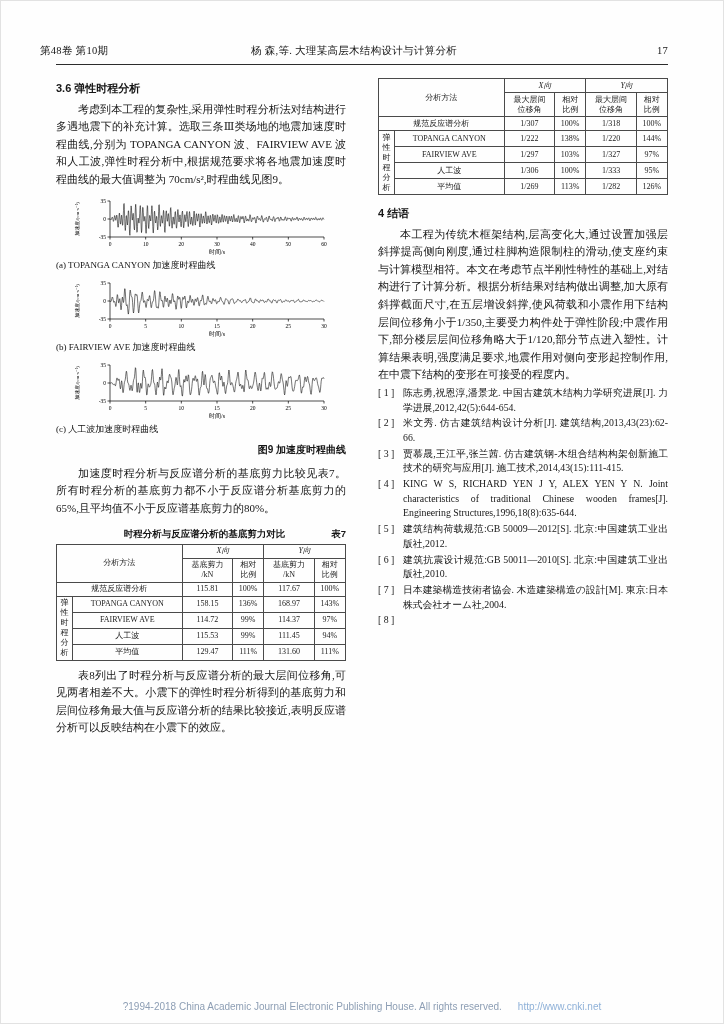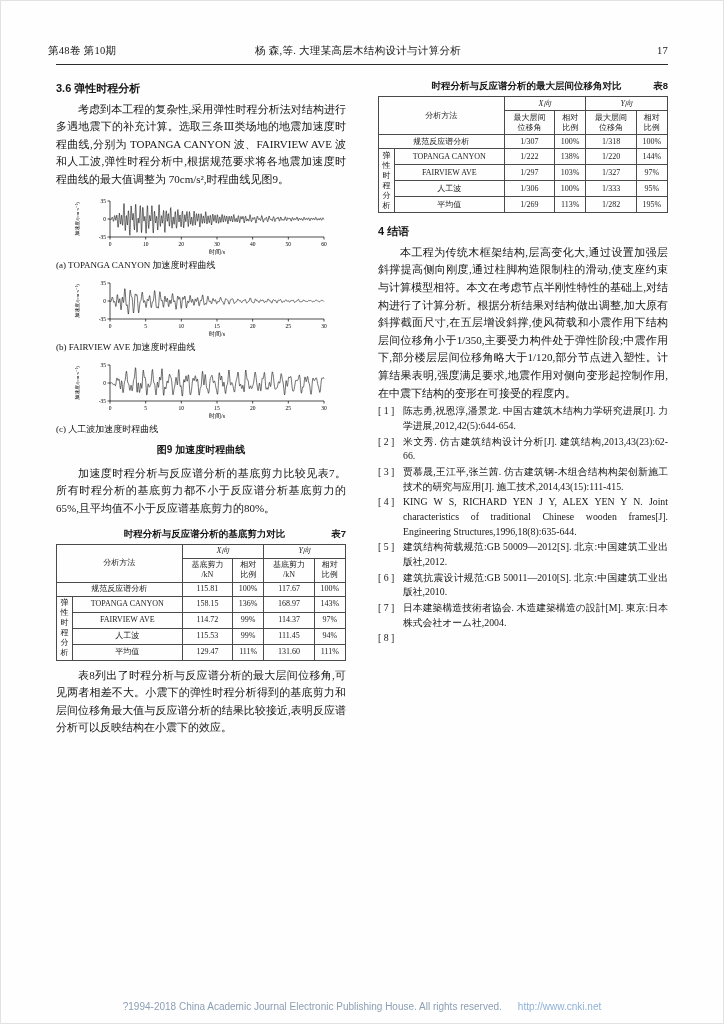--- a/index.html
+++ b/index.html
@@ -3,37 +3,37 @@
 <meta charset="utf-8">
 <style>
   html,body{margin:0;padding:0}
   body{
     width:724px;height:1024px;position:relative;overflow:hidden;
     background:#fefefe;color:#161616;
     font-family:"Liberation Serif","DejaVu Serif",serif;
   }
   .page-frame{position:absolute;inset:0;border:1px solid #e2e2e2}
 
-  .page-header{position:absolute;top:44px;left:48px;right:56px;display:flex;align-items:baseline;font-size:10.5px;letter-spacing:.3px}
+  .page-header{position:absolute;top:44px;left:40px;right:56px;display:flex;align-items:baseline;font-size:10.5px;letter-spacing:.3px}
   .ph-left{width:150px}
   .ph-center{flex:1;text-align:center}
   .ph-right{width:150px;text-align:right}
   .header-rule{position:absolute;top:64px;left:56px;right:56px;border-top:1.5px solid #2c2c2c}
 
   .columns{position:absolute;top:78px;left:56px;right:56px;display:flex;gap:32px}
   .col{width:294px;font-size:11px;line-height:1.6;text-align:justify}
 
   .sec-heading{font-weight:bold;font-size:11px;margin:2px 0 3px;font-family:"Liberation Sans","DejaVu Sans",sans-serif;text-align:left}
   p.body{margin:0 0 2px;text-indent:2em}
 
   .figure{margin:6px 0 0}
   .subplot{text-align:left}
   .waveplot{display:block;margin:0 auto;width:262px;height:64px}
   .subcap{font-size:9px;margin:-1px 0 5px;color:#111}
-  .figcap{text-align:center;font-weight:bold;font-size:10px;margin:3px 0 7px;font-family:"Liberation Sans","DejaVu Sans",sans-serif}
+  .figcap{text-align:right;font-weight:bold;font-size:10px;margin:3px 0 7px;font-family:"Liberation Sans","DejaVu Sans",sans-serif}
 
   .tbl-head{display:flex;align-items:baseline;margin:8px 0 3px;font-family:"Liberation Sans","DejaVu Sans",sans-serif}
   .tbl-spacer{width:22px}
   .tbl-title{flex:1;text-align:center;font-weight:bold;font-size:9.5px}
   .tbl-label{font-weight:bold;font-size:9.5px}
   table.paper{width:100%;border-collapse:collapse;font-size:8px;text-align:center;line-height:1.25;margin-bottom:6px;color:#1b1b1b}
   table.paper td{border:1px solid #4a4a4a;padding:1.5px 1px;white-space:pre-line}
   td.vgroup{width:13px;padding:0 1px}
   td.dir{font-style:italic}
   td.method-name{white-space:nowrap}
@@ -219,25 +219,20 @@
           <td>131.60</td>
           <td>111%</td>
         </tr>
       </tbody>
     </table>
 
     <p class="body">表8列出了时程分析与反应谱分析的最大层间位移角,可见两者相差不大。小震下的弹性时程分析得到的基底剪力和层间位移角最大值与反应谱分析的结果比较接近,表明反应谱分析可以反映结构在小震下的效应。</p>
   </div>
 
   <div class="col">
-    <div class="tbl-head" style="margin-top:0">
-      <span class="tbl-spacer"></span>
-      <span class="tbl-title">时程分析与反应谱分析的最大层间位移角对比</span>
-      <span class="tbl-label">表8</span>
-    </div>
     <table class="paper">
       <tbody>
         <tr>
           <td colspan="2" rowspan="2">分析方法</td>
           <td colspan="2" class="dir">X向</td>
           <td colspan="2" class="dir">Y向</td>
         </tr>
         <tr>
           <td>最大层间
 位移角</td>
@@ -277,21 +272,21 @@
           <td>1/306</td>
           <td>100%</td>
           <td>1/333</td>
           <td>95%</td>
         </tr>
         <tr>
           <td class="method-name">平均值</td>
           <td>1/269</td>
           <td>113%</td>
           <td>1/282</td>
-          <td>195%</td>
+          <td>126%</td>
         </tr>
       </tbody>
     </table>
 
     <div class="sec-heading" style="margin-top:10px">4    结语</div>
     <p class="body">本工程为传统木框架结构,层高变化大,通过设置加强层斜撑提高侧向刚度,通过柱脚构造限制柱的滑动,使支座约束与计算模型相符。本文在考虑节点半刚性特性的基础上,对结构进行了计算分析。根据分析结果对结构做出调整,加大原有斜撑截面尺寸,在五层增设斜撑,使风荷载和小震作用下结构层间位移角小于1/350,主要受力构件处于弹性阶段;中震作用下,部分楼层层间位移角略大于1/120,部分节点进入塑性。计算结果表明,强度满足要求,地震作用对侧向变形起控制作用,在中震下结构的变形在可接受的程度内。</p>
 
     <div>
       <div class="ref">
         <span class="ref-num">[ 1 ]</span>

